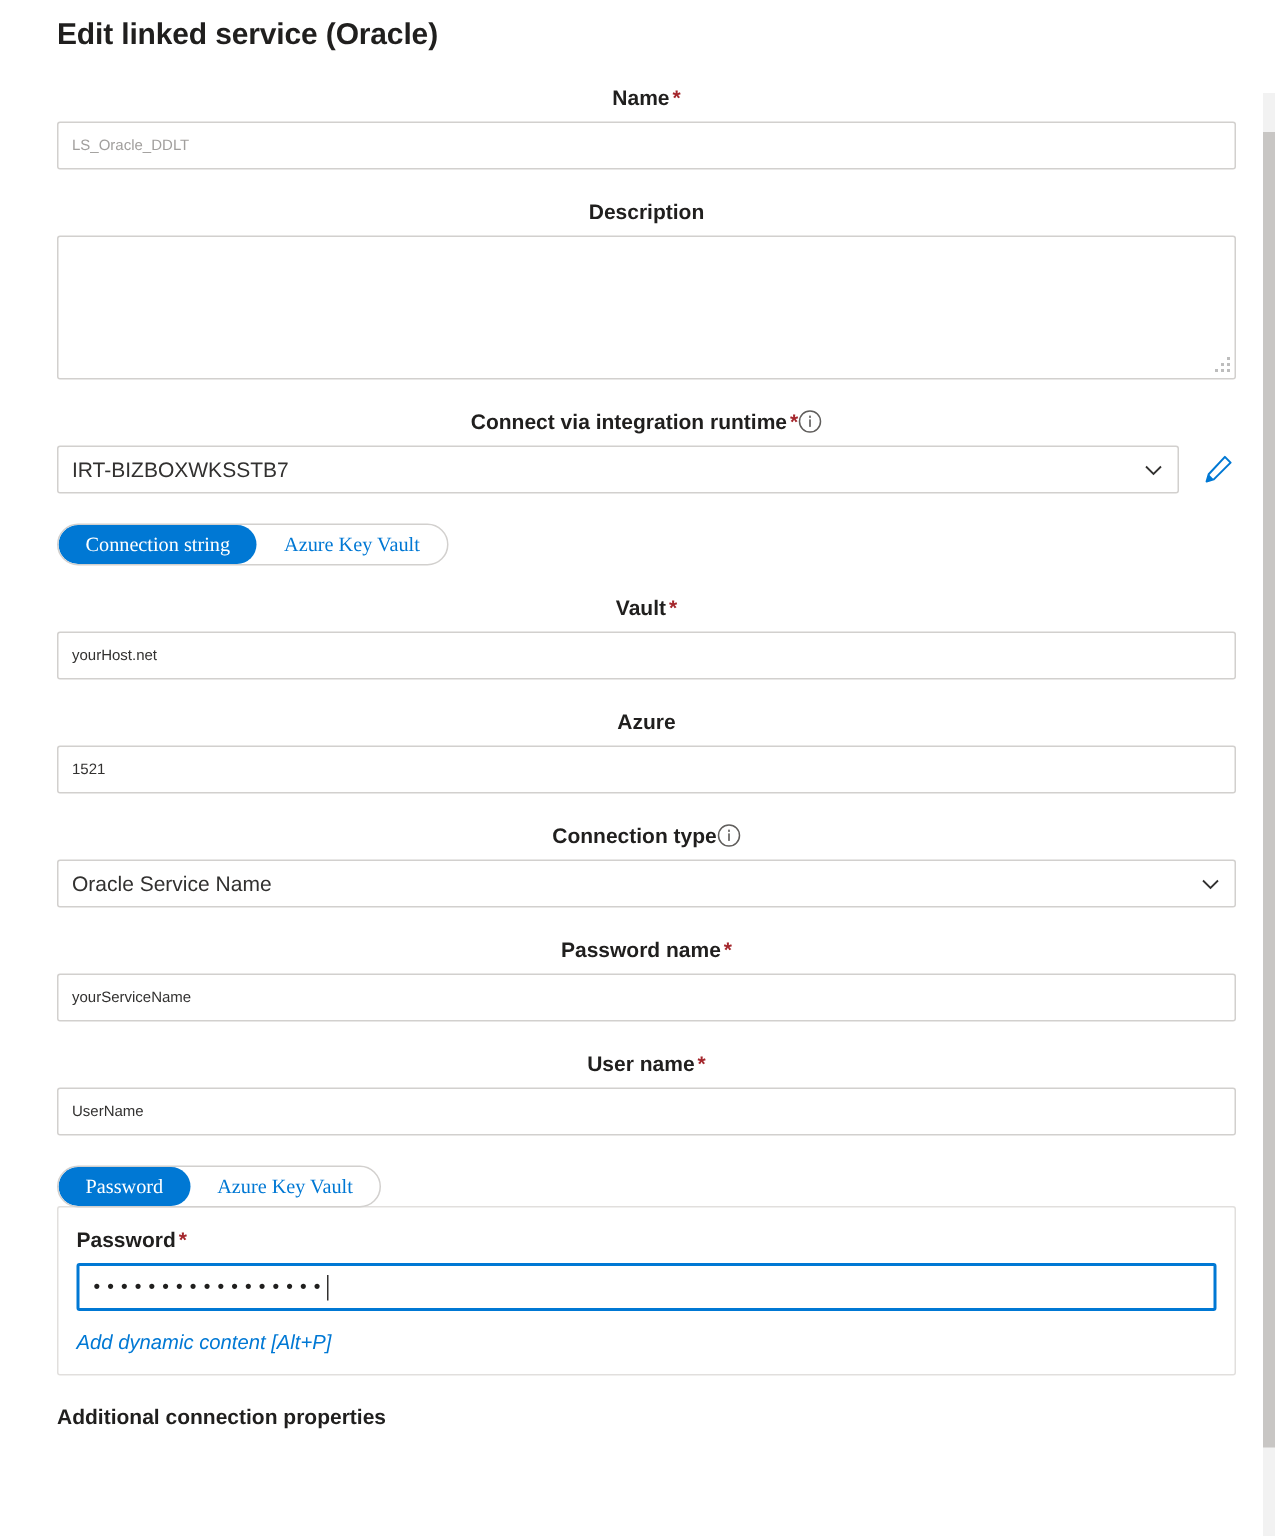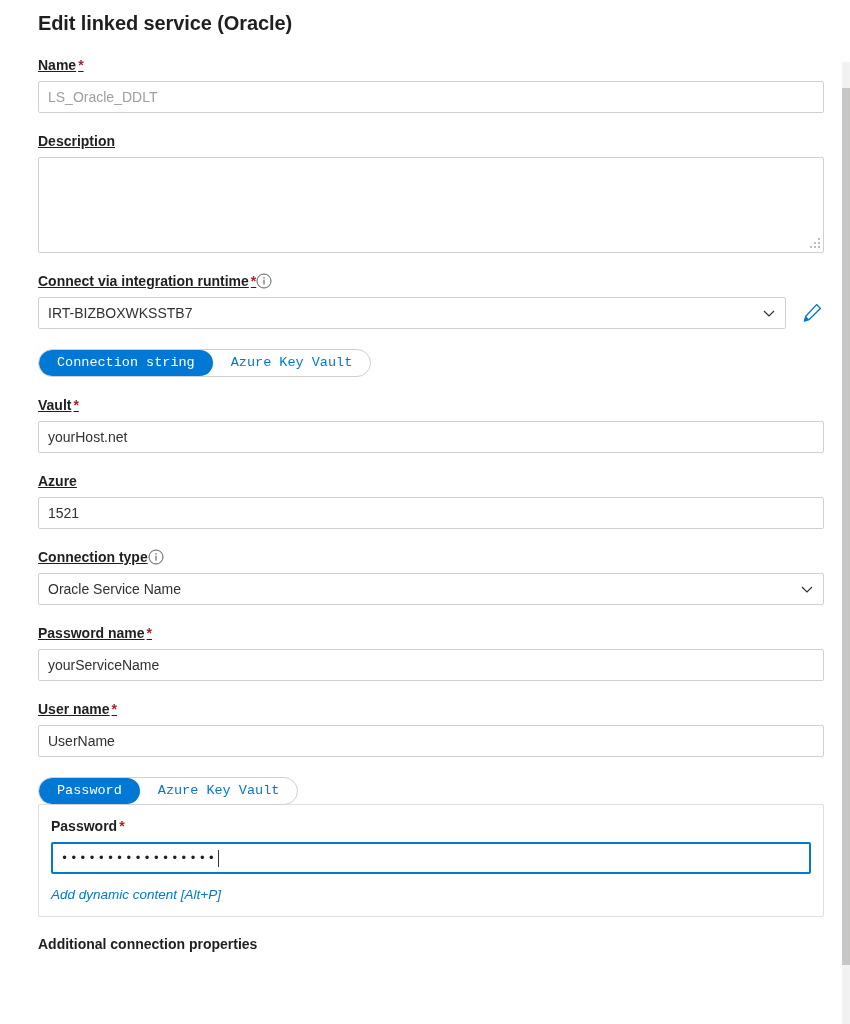--- a/index.html
+++ b/index.html
@@ -39,24 +39,23 @@
     margin: 0;
     padding-top: 9px;
     line-height: 28px;
   }
 
   
   .field { margin-top: 19px; position: relative; width: 786px; }
   .field-label-row {
     display: flex;
     align-items: center;
-    justify-content: flex-start;
+    justify-content: center;
     width: 786px;
     margin-bottom: 7px;
-    text-decoration: underline;
   }
   .field-label {
     font-size: 14px;
     font-weight: bold;
     color: #201f1e;
     line-height: 18px;
     white-space: nowrap;
   }
   .req {
     color: #a4262c;
@@ -76,21 +75,21 @@
   .info-icon svg { display: block; }
 
   
   .textbox {
     width: 786px;
     height: 32px;
     border: 1px solid #d2d0ce;
     border-radius: 2px;
     background: #ffffff;
     font-family: "Liberation Sans", sans-serif;
-    font-size: 14px;
+    font-size: 10px;
     color: #323130;
     padding: 0 9px;
     line-height: 30px;
     display: block;
     outline: none;
   }
   .textbox.placeholder-like { color: #a19f9d; }
 
   textarea.textbox {
     height: 96px;
@@ -166,21 +165,21 @@
     display: inline-flex;
     align-items: stretch;
     height: 28px;
     border: 1px solid #d2d0ce;
     border-radius: 14px;
     background: #ffffff;
     overflow: hidden;
     margin-top: 20px;
   }
   .pill {
-    font-family: Liberation Mono, monospace;
+    font-family: Liberation Serif, serif;
     font-size: 13.5px;
     line-height: 26px;
     padding: 0 18px;
     border: none;
     background: transparent;
     color: #0078d4;
     border-radius: 14px;
     cursor: pointer;
     white-space: nowrap;
   }

